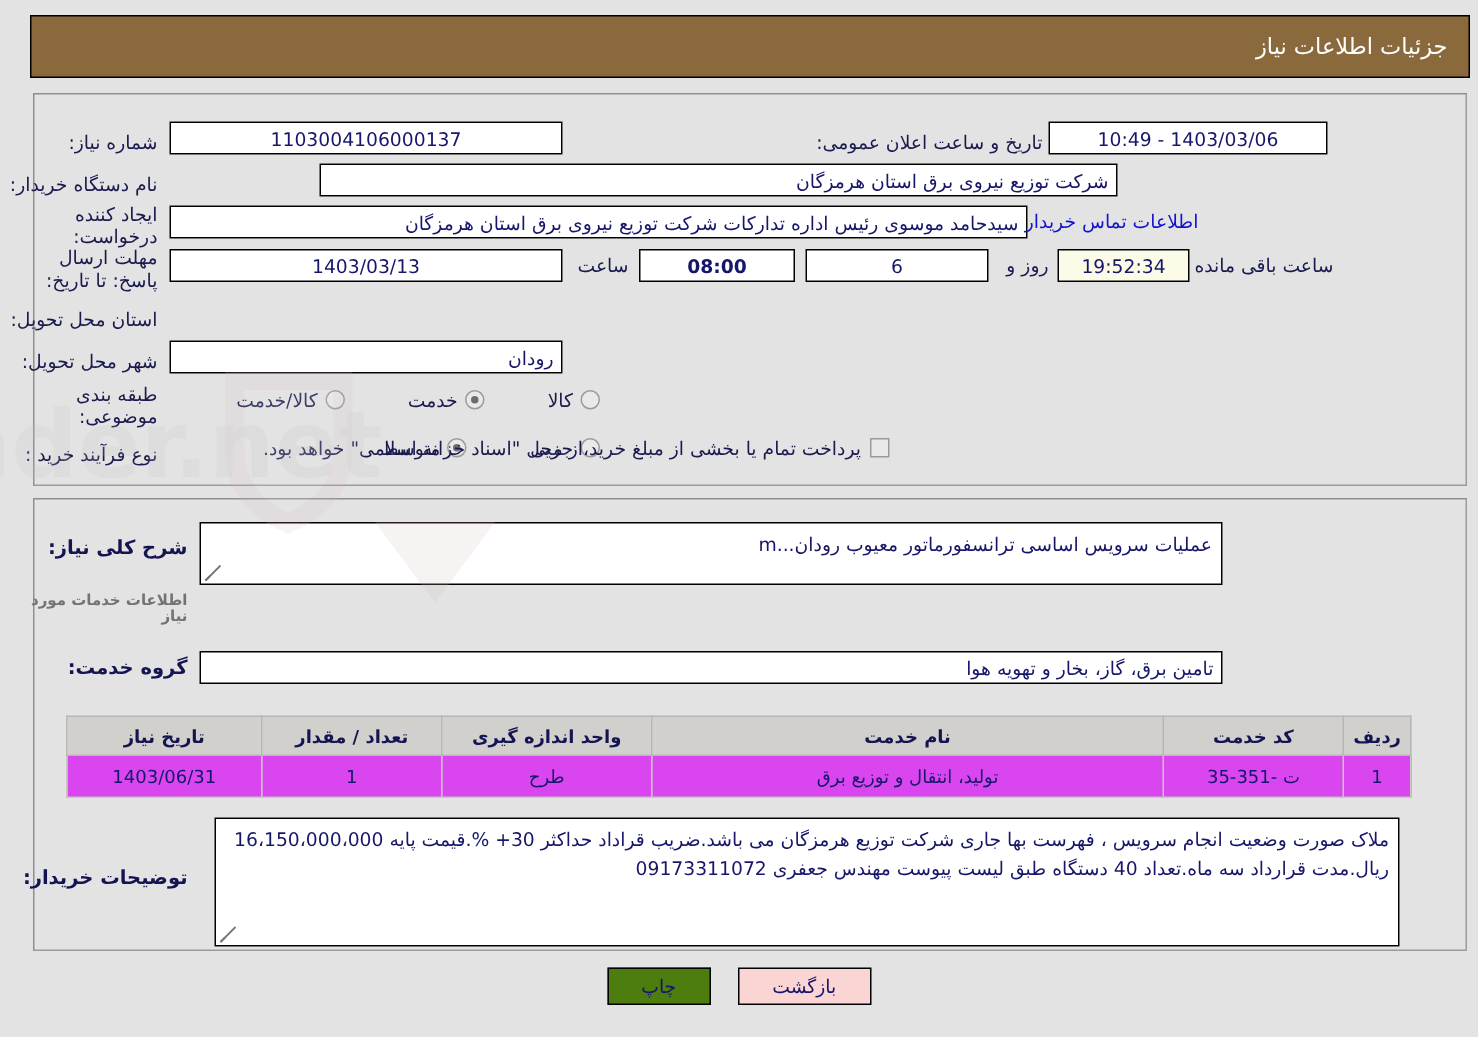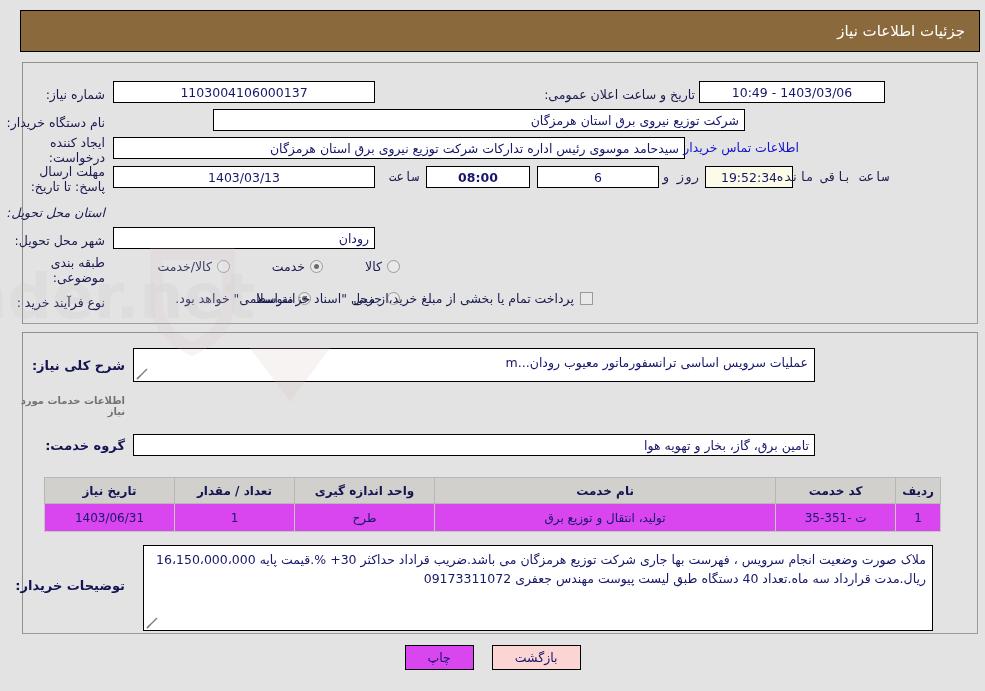--- a/index.html
+++ b/index.html
@@ -71,21 +71,21 @@
     color: #16166a;
     padding: 0 5px;
     display: flex;
     align-items: center;
     justify-content: center;
     overflow: hidden;
     font-family: "DejaVu Sans", "Liberation Sans", sans-serif;
   }
   .finput.rtl-right { justify-content: flex-start; }
   .finput.cream { background: #fbfbe7; }
-  .small-lbl { font-size: 12.5px; color: #1a1a4e; font-family: Liberation Mono, monospace; }
+  .small-lbl { font-size: 12.5px; color: #1a1a4e; }
   .bluelink { color: #1313cf; font-size: 12.5px; cursor: pointer; }
 
   
   .radio-wrap { display: flex; align-items: center; flex-direction: row; }
   .radio-item { display: flex; align-items: center; margin-left: 10px; }
   .radio {
     width: 13px; height: 13px;
     border-radius: 50%;
     border: 1px solid #9a9a9a;
     background: #e9e9e9;
@@ -179,21 +179,21 @@
     gap: 18px;
   }
   .btn {
     border: 1px solid #000;
     font-size: 12.5px;
     color: #16166a;
     padding: 4px 22px;
     cursor: pointer;
     font-family: "DejaVu Sans", "Liberation Sans", sans-serif;
   }
-  .btn-print  { background: #d946ef; }
+  .btn-print  { background: #4d7c0f; }
   .btn-back   { background: #fbd4d4; }
 
   
   .wm {
     position: absolute;
     left: 0; top: 230px;
     width: 985px; height: 190px;
     pointer-events: none;
     opacity: .30;
     z-index: 5;
@@ -233,21 +233,21 @@
 
   <div style="position:absolute; right:880px; top:164px; width:96px;" class="flabel">مهلت ارسال پاسخ: تا تاریخ:</div>
   <div class="finput" style="position:absolute; right:610px; top:166px; width:262px;">1403/03/13</div>
   <div style="position:absolute; right:566px; top:169px;" class="small-lbl">ساعت</div>
   <div class="finput" style="position:absolute; right:455px; top:166px; width:104px;font-weight:bold;">08:00</div>
   <div class="finput" style="position:absolute; right:326px; top:166px; width:122px;">6</div>
   <div style="position:absolute; right:286px; top:169px;" class="small-lbl">روز و</div>
   <div class="finput cream" style="position:absolute; right:192px; top:166px; width:88px;">19:52:34</div>
   <div style="position:absolute; right:96px; top:169px;" class="small-lbl">ساعت باقی مانده</div>
 
-  <div class="frow" style="right:880px; top:200px;font-style:italic;">
+  <div class="frow" style="right:880px; top:200px;">
     <span class="flabel">استان محل تحویل:</span>
   </div>
 
   <div class="frow" style="right:880px; top:228px;">
     <span class="flabel">شهر محل تحویل:</span>
   </div>
   <div class="finput rtl-right" style="position:absolute; right:610px; top:227px; width:262px;">رودان</div>
 
   <div class="frow" style="right:880px; top:258px;">
     <span class="flabel">طبقه بندی موضوعی:</span>
@@ -281,21 +281,21 @@
     </div>
   </div>
   <div style="position:absolute; right:392px; top:291px; display:flex; align-items:center;">
     <span class="chk" id="treasury-chk"></span>
     <span class="radio-label">پرداخت تمام یا بخشی از مبلغ خرید،از محل "اسناد خزانه اسلامی" خواهد بود.</span>
   </div>
 
   <div class="panel" id="panel-desc"></div>
 
   <div class="bold-lbl" style="right:860px; top:358px; width:110px;">شرح کلی نیاز:</div>
-  <div class="tarea" style="right:170px; top:348px; width:682px; height:34px; text-align:right;">
+  <div class="tarea" style="right:170px; top:348px; width:682px; height:42px; text-align:right;">
     <span>عملیات سرویس اساسی ترانسفورماتور معیوب رودان...m</span>
     <svg class="grip" viewBox="0 0 12 12">
       <line x1="1" y1="11" x2="11" y2="1" stroke="#777" stroke-width="1.2"></line>
       <line x1="1" y1="11" x2="4" y2="8" stroke="#777" stroke-width="1.2"></line>
     </svg>
   </div>
 
   <div class="section-head" style="right:860px; top:395px;">اطلاعات خدمات مورد نیاز</div>
 
   <div class="bold-lbl" style="right:860px; top:438px; width:110px;">گروه خدمت:</div>

